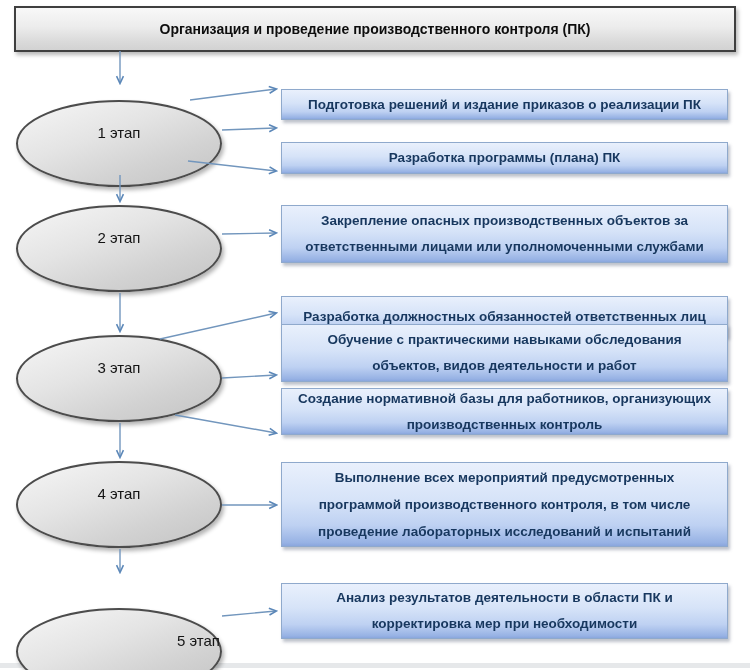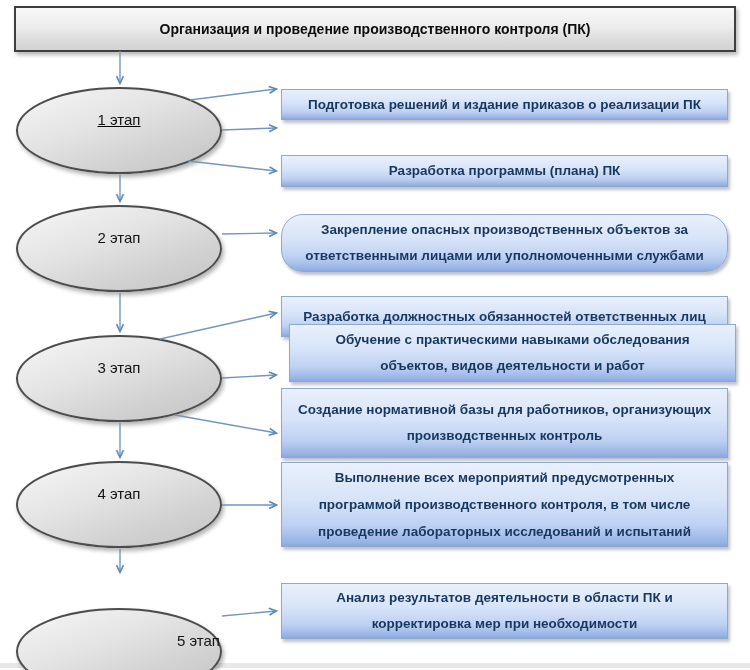--- a/index.html
+++ b/index.html
@@ -37,21 +37,21 @@
     border-radius: 50%;
     background: linear-gradient(160deg, #f4f4f4 5%, #e4e4e4 40%, #d2d2d2 70%, #c3c3c3 100%);
     box-shadow: 2px 3px 4px rgba(0,0,0,0.30);
     display: flex; justify-content: center; align-items: flex-start;
   }
   .ellipse span {
     margin-top: 22px;
     font-size: 15px;
     color: #141414;
   }
-  .e1 { top: 87px; text-decoration: underline; }
+  .e1 { top: 100px; }
   .e2 { top: 205px; }
   .e3 { top: 335px; }
   .e4 { top: 461px; }
   .e5 { top: 608px; justify-content: flex-end; }
 
   
   .box {
     position: absolute;
     left: 281px;
     width: 447px;
@@ -62,25 +62,25 @@
     color: #17375e;
     font-weight: bold;
     font-size: 13.5px;
     line-height: 26px;
     text-align: center;
     display: flex; align-items: center; justify-content: center;
     padding: 0 12px;
   }
   .b1 { top: 73px;  height: 31px; margin-top: 16px; }
   .b2 { top: 111px; height: 33px; }
-  .b3 { top: 155px; height: 32px; text-align: right; }
-  .b4 { top: 214px; height: 58px; border-radius: 22px; }
+  .b3 { top: 142px; height: 32px; text-align: right; }
+  .b4 { top: 205px; height: 58px; }
   .b5 { top: 296px; height: 41px; }
-  .b6 { top: 324px; height: 58px; margin-left: 8px; }
-  .b7 { top: 388px; height: 70px; }
+  .b6 { top: 324px; height: 58px; }
+  .b7 { top: 388px; height: 47px; }
   .b8 { top: 462px; height: 85px; line-height: 27px; }
   .b9 { top: 583px; height: 56px; }
 
   
   .arrows {
     position: absolute;
     left: 0; top: 0;
     width: 750px; height: 670px;
     pointer-events: none;
   }

